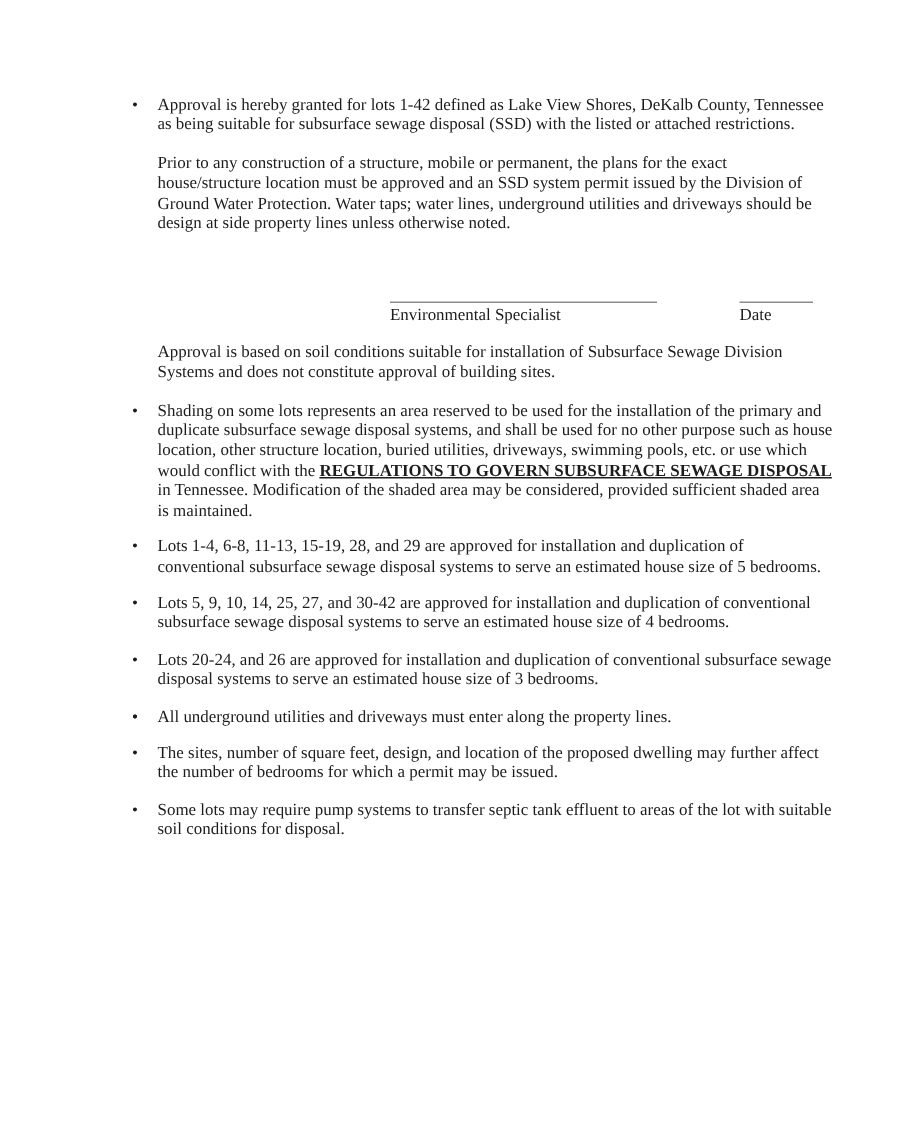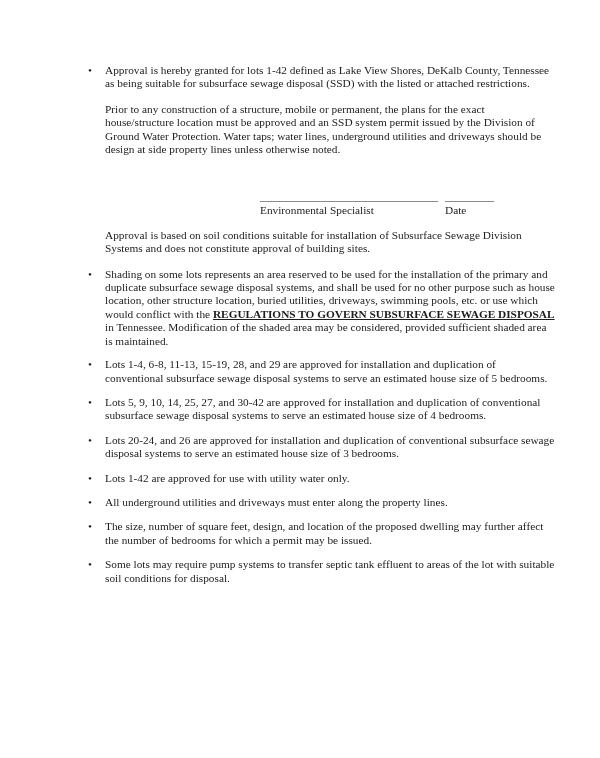--- a/index.html
+++ b/index.html
@@ -35,21 +35,21 @@
   .mb12 { margin-bottom: 12px; }
   .bold { font-weight: normal; }
   .underline { text-decoration: underline; font-weight: bold; }
   .signature-block {
     margin: 45px 0 11px 155px;
     display: flex;
     gap: 7px;
     align-items: center;
   }
   .sig-col-main { width: 178px; }
-  .sig-col-date { width: 49px; }
+  .sig-col-date { width: 49px; margin-left: 48px; }
   .sig-rule {
     height: 0;
     border-top: 1px solid #8c8c8c;
     margin-bottom: 2px;
   }
   .sig-text { white-space: nowrap; }
 </style>
 </head>
 <body>
 
@@ -90,31 +90,30 @@
       <span>Lots 5, 9, 10, 14, 25, 27, and 30-42 are approved for installation and duplication of conventional subsurface sewage disposal systems to serve an estimated house size of 4 bedrooms.</span>
     </div>
 
     <div class="bullet-item">
       <span class="marker">•</span>
       <span>Lots 20-24, and 26 are approved for installation and duplication of conventional subsurface sewage disposal systems to serve an estimated house size of 3 bedrooms.</span>
     </div>
 
     <div class="bullet-item">
       <span class="marker">•</span>
-      <span>Lots 1-42 are approved for use with utility water only.</span>
     </div>
 
     <div class="bullet-item">
       <span class="marker">•</span>
       <span>All underground utilities and driveways must enter along the property lines.</span>
     </div>
 
     <div class="bullet-item">
       <span class="marker">•</span>
-      <span>The size, number of square feet, design, and location of the proposed dwelling may further affect the number of bedrooms for which a permit may be issued.</span>
+      <span>The sites, number of square feet, design, and location of the proposed dwelling may further affect the number of bedrooms for which a permit may be issued.</span>
     </div>
 
     <div class="bullet-item">
       <span class="marker">•</span>
       <span>Some lots may require pump systems to transfer septic tank effluent to areas of the lot with suitable soil conditions for disposal.</span>
     </div>
 
   </div>
 </div>
 

